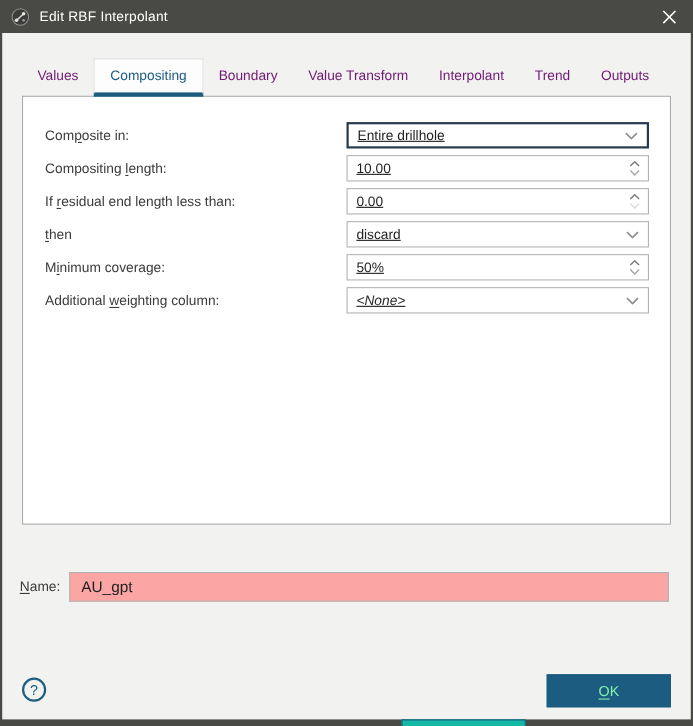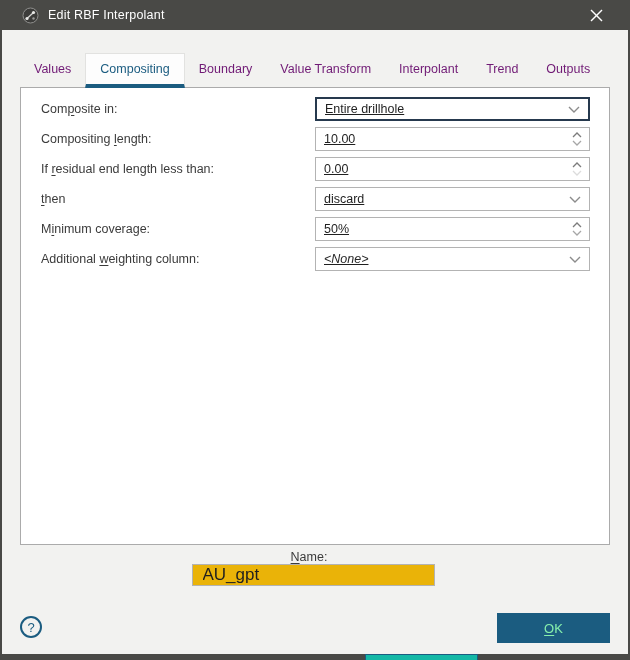--- a/index.html
+++ b/index.html
@@ -24,21 +24,21 @@
     background:var(--dialog-bg);
     border-left:2px solid var(--titlebar);
     border-right:2px solid var(--titlebar);
     border-bottom:6px solid var(--titlebar);
   }
   
   .titlebar{
     position:absolute;top:0;left:-2px;right:-2px;height:30px;
     background:var(--titlebar);
     display:flex;align-items:center;
-    padding:0 22px;
+    padding:0 10px;
   }
   .titlebar .app-icon{width:17px;height:17px;flex:0 0 auto;display:flex;}
   .titlebar .title{
     color:#ffffff;font-size:12.5px;margin-left:9px;letter-spacing:.2px;
   }
   .titlebar .close-btn{
     margin-left:auto;width:24px;height:24px;
     display:flex;align-items:center;justify-content:center;cursor:pointer;
   }
   
@@ -51,23 +51,23 @@
     padding:0 14px;font-size:12.5px;color:#701a75;cursor:pointer;
     border-bottom:4px solid transparent;
   }
   .tab.active{
     background:#fdfdfd;
     border:1px solid #e2e2e0;border-bottom:4px solid var(--accent);
     color:var(--accent);
   }
   
   .panel{
-    position:absolute;left:18px;top:87px;width:590px;height:458px;
+    position:absolute;left:18px;top:87px;width:590px;height:390px;
     background:#ffffff;border:1px solid var(--panel-border);
-    padding-top:6px;z-index:1;
+    padding-top:20px;z-index:1;
   }
   .row{position:relative;height:30px;}
   .row .lbl{
     position:absolute;left:20px;top:50%;transform:translateY(-50%);
     font-size:12.5px;color:var(--label);white-space:pre;
   }
   .mn{text-decoration:underline;text-underline-offset:2px;}
   .field{
     position:absolute;left:294px;top:3px;width:275px;height:24px;
     background:#fff;border:1px solid var(--field-border);
@@ -81,28 +81,28 @@
   .combo-arrow{flex:0 0 auto;margin-right:8px;display:flex;color:#8c8c8c;}
   .spin-arrows{
     flex:0 0 auto;margin-right:7px;
     display:flex;flex-direction:column;align-items:center;gap:2px;
   }
   .spin-up{color:#7c7c7c;display:flex;}
   .spin-down{color:#a6a6a6;display:flex;}
   .spin-down.disabled{color:#dcdcdc;}
   
   .namerow{
-    position:absolute;left:16px;right:20px;top:550px;height:26px;
-    display:flex;align-items:center;flex-direction:column;
+    position:absolute;left:16px;right:20px;top:520px;height:26px;
+    display:flex;align-items:center;
   }
   .namerow .lbl{font-size:12.5px;color:var(--label);margin-right:8px;white-space:pre;}
   .namerow input{
     flex:1;height:27px;border:1px solid var(--field-border);
     font-family:"Liberation Sans", sans-serif;
-    font-size:17px;color:var(--text);padding:0 10px;background:#eab308;outline:none;
+    font-size:14px;color:var(--text);padding:0 10px;background:#fca5a5;outline:none;
   }
   
   .help-btn{
     position:absolute;left:18px;top:616px;width:22px;height:22px;
     border:2px solid var(--accent);border-radius:50%;
     display:flex;align-items:center;justify-content:center;
     color:var(--accent);font-size:13px;cursor:pointer;background:transparent;
   }
   .btn{
     position:absolute;top:613px;width:113px;height:30px;

